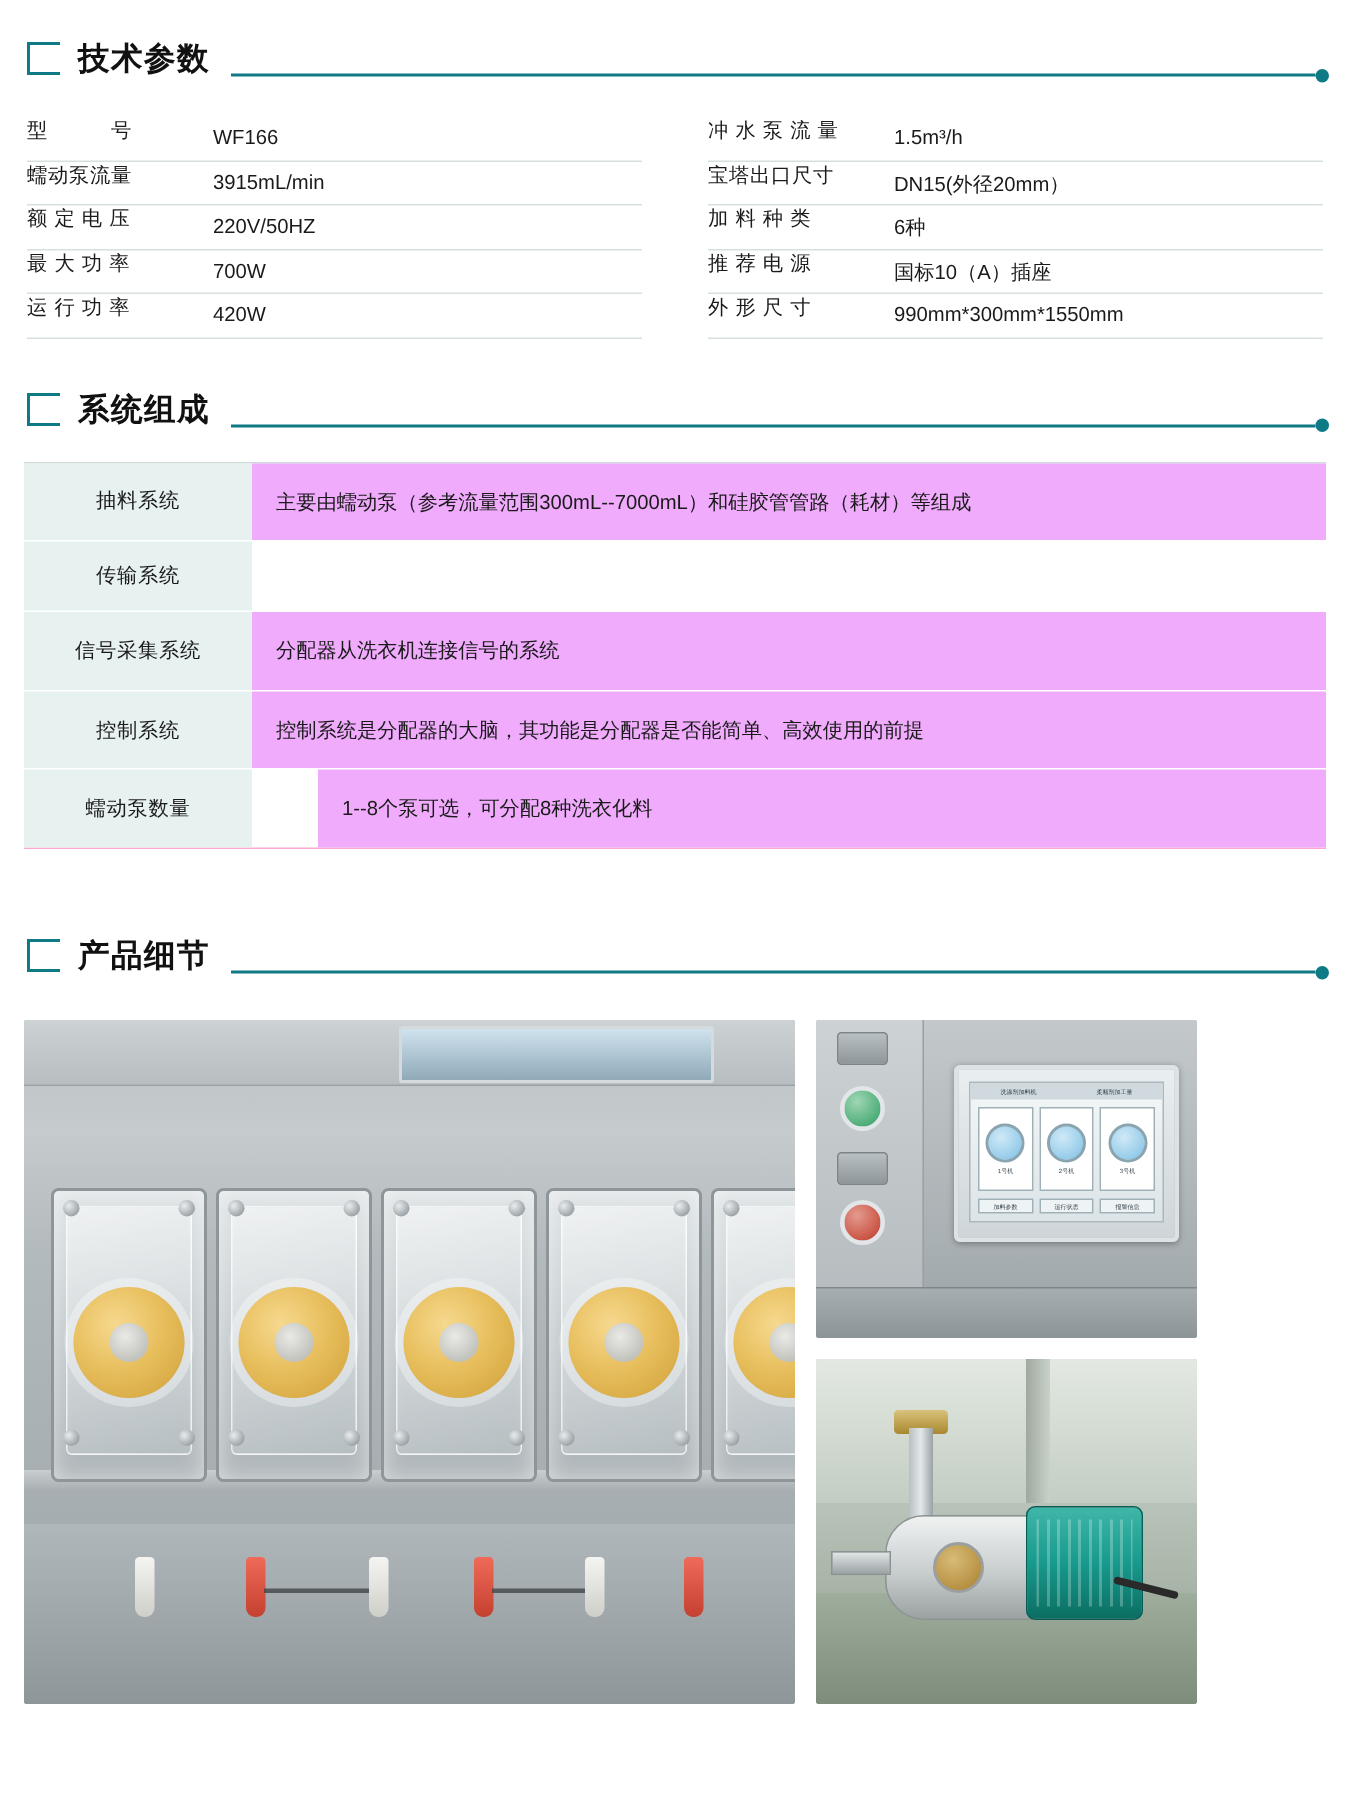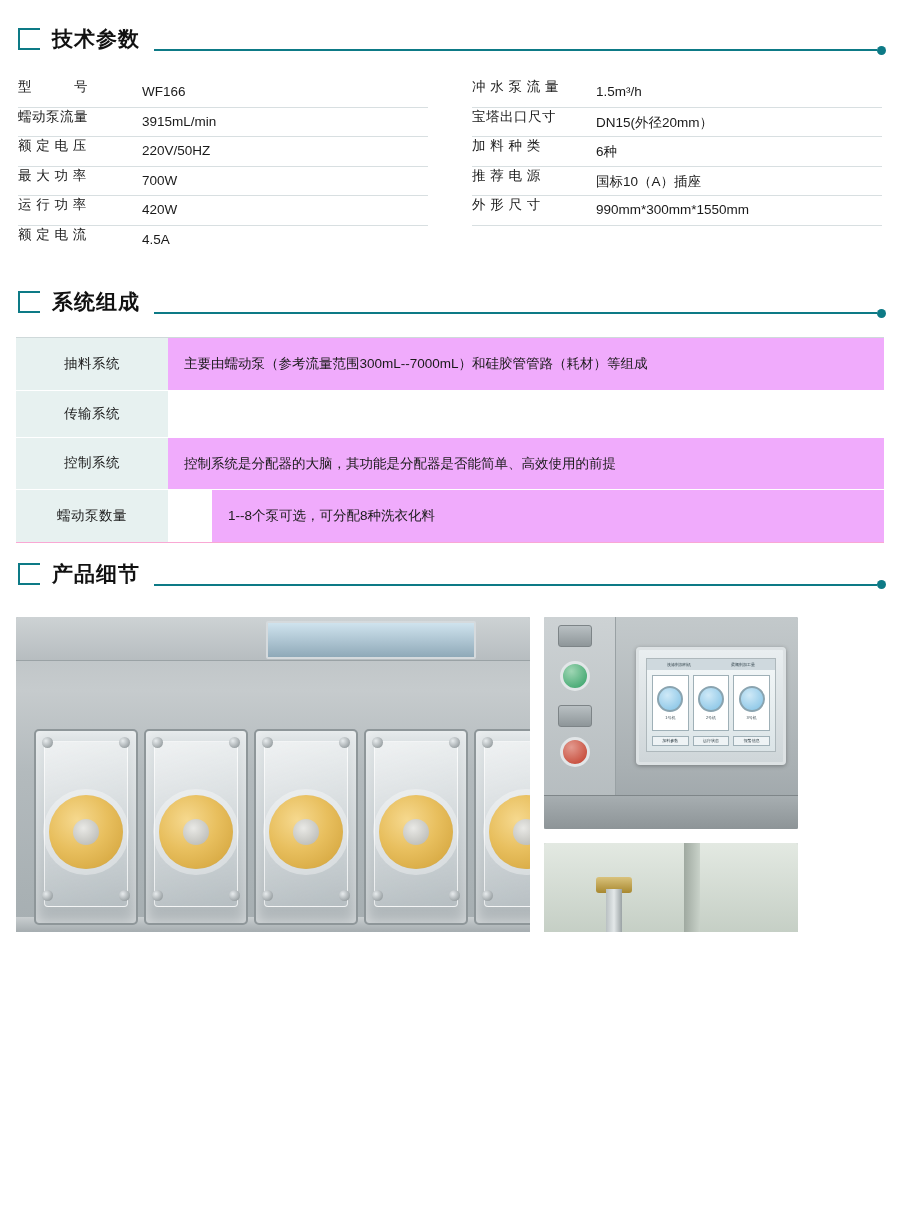--- a/index.html
+++ b/index.html
@@ -3,21 +3,21 @@
 <meta charset="utf-8">
 <style>
   * { box-sizing: border-box; }
   html, body {
     margin: 0; padding: 0;
     width: 900px; height: 1212px;
     background: #ffffff;
     font-family: "Liberation Sans", "DejaVu Sans", sans-serif;
     color: #1a1a1a;
   }
-  .page { position: relative; width: 900px; height: 932px; overflow: hidden; }
+  .page { position: relative; width: 900px; height: 1212px; overflow: hidden; }
 
   
   .section-head {
     position: relative;
     display: flex;
     align-items: center;
     height: 34px;
     margin: 0 0 0 0;
   }
   .section-head .bracket {
@@ -340,24 +340,20 @@
         <span class="v">220V/50HZ</span>
       </div>
       <div class="spec-row">
         <span class="k">最 大 功 率</span>
         <span class="v">700W</span>
       </div>
       <div class="spec-row">
         <span class="k">运 行 功 率</span>
         <span class="v">420W</span>
       </div>
-      <div class="spec-row" style="border-bottom:none;">
-        <span class="k">额 定 电 流</span>
-        <span class="v">4.5A</span>
-      </div>
     </div>
     <div class="spec-col right">
       <div class="spec-row">
         <span class="k">冲 水 泵 流 量</span>
         <span class="v">1.5m³/h</span>
       </div>
       <div class="spec-row">
         <span class="k">宝塔出口尺寸</span>
         <span class="v">DN15(外径20mm）</span>
       </div>
@@ -385,30 +381,34 @@
 
   <div class="comp-table">
     <div class="comp-row">
       <div class="label">抽料系统</div>
       <div class="value">主要由蠕动泵（参考流量范围300mL--7000mL）和硅胶管管路（耗材）等组成</div>
     </div>
     <div class="comp-row">
       <div class="label">传输系统</div>
     </div>
     <div class="comp-row">
+      <div class="label">信号采集系统</div>
+      <div class="value">分配器从洗衣机连接信号的系统</div>
+    </div>
+    <div class="comp-row">
       <div class="label">控制系统</div>
       <div class="value">控制系统是分配器的大脑，其功能是分配器是否能简单、高效使用的前提</div>
     </div>
     <div class="comp-row">
       <div class="label">蠕动泵数量</div>
       <div class="value">1--8个泵可选，可分配8种洗衣化料</div>
     </div>
   </div>
 
-  <div class="section-head" style="margin-top:14px;">
+  <div class="section-head" style="margin-top:54px;">
     <span class="bracket"></span>
     <span class="title">产品细节</span>
     <span class="rule"></span>
     <span class="dot"></span>
   </div>
 
   <div class="details">
 
     <div class="photo photo-left">
       <div class="pl-bg"></div>

